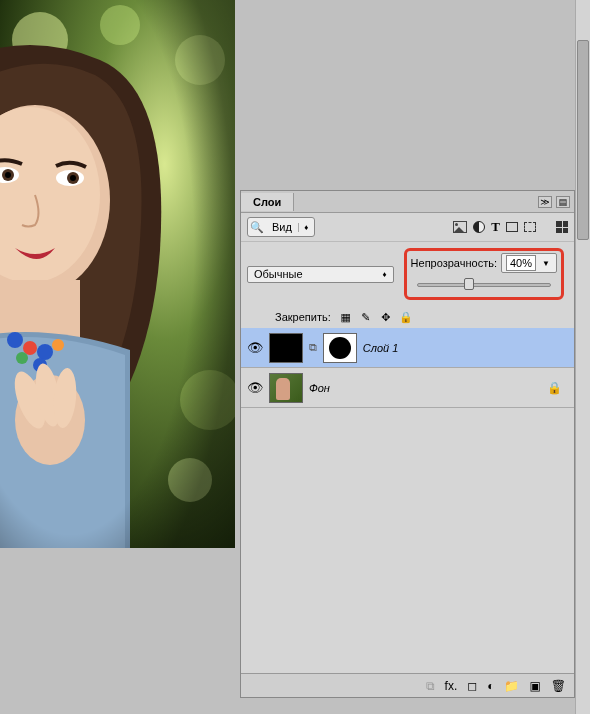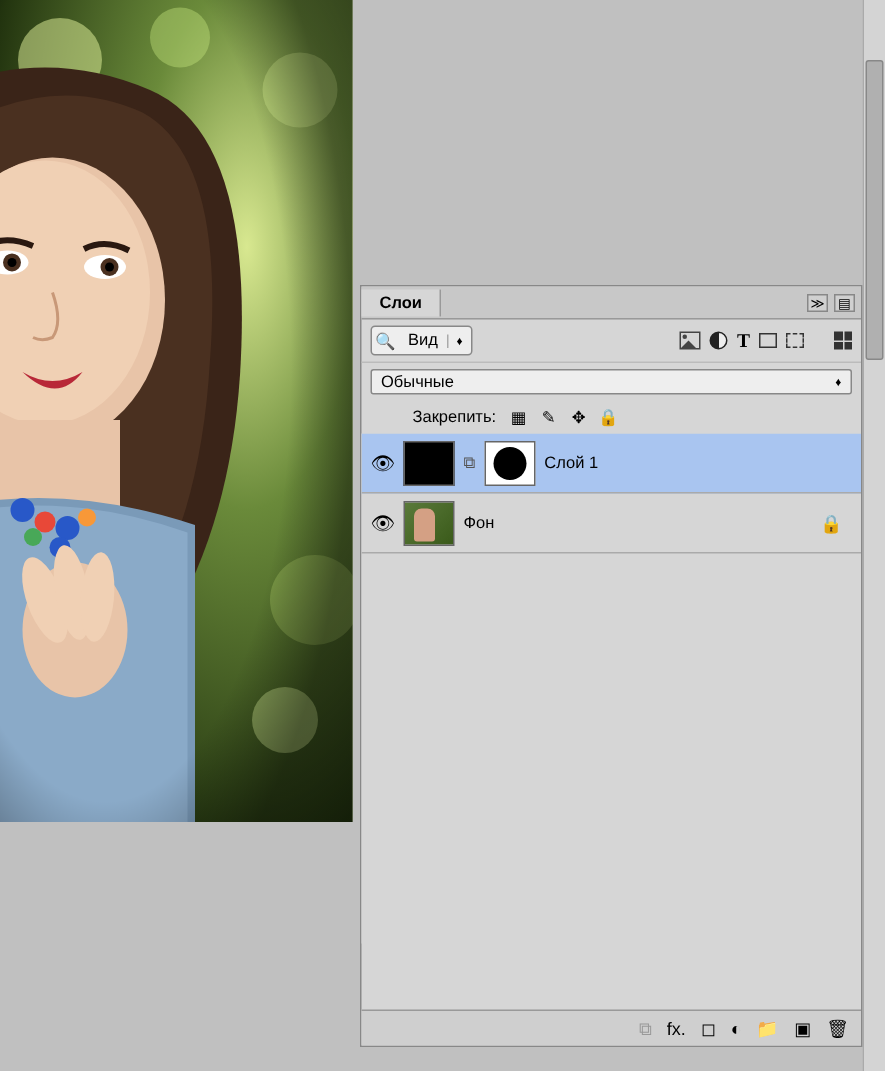--- a/index.html
+++ b/index.html
@@ -43,21 +43,21 @@
   .lock-ico { width: 14px; height: 14px; display: flex; align-items: center; justify-content: center; font-size: 11px; }
   .layer { display: flex; align-items: center; padding: 4px 6px; border-bottom: 1px solid #aaa; gap: 6px; min-height: 40px; }
   .layer.selected { background: #a9c5f0; }
   .eye { width: 16px; text-align: center; font-size: 13px; }
   .thumb-box { width: 34px; height: 30px; border: 1px solid #666; background: #000; position: relative; }
   .thumb-fon { background: linear-gradient(135deg, #5a7a3a 0%, #3a5a1a 100%); position: relative; overflow: hidden; }
   .thumb-fon::after { content: ""; position: absolute; left: 6px; top: 4px; width: 14px; height: 22px; background: #d4a084; border-radius: 5px 5px 2px 2px; }
   .link-ico { font-size: 11px; color: #555; }
   .mask-box { width: 34px; height: 30px; border: 1px solid #666; background: #fff; display: flex; align-items: center; justify-content: center; }
   .mask-box .circle { width: 22px; height: 22px; border-radius: 50%; background: #000; }
-  .layer-name { font-size: 11px; }
+  .layer-name { font-size: 11px; font-style: italic; }
   .lock-right { margin-left: auto; margin-right: 6px; font-size: 12px; }
   .panel-footer { position: absolute; bottom: 0; left: 0; right: 0; height: 24px; background: #cfcfcf; border-top: 1px solid #999; display: flex; align-items: center; justify-content: flex-end; gap: 10px; padding: 0 8px; }
   .foot-ico { font-size: 12px; color: #000000; }
   .foot-ico.disabled { color: #999; }
   .layers-list { height: 340px; overflow: auto; background: #d6d6d6; }
 </style>
 </head>
 <body>
 
 <div class="workspace">
@@ -154,20 +154,33 @@
             <span></span>
           </span>
       </div>
     </div>
 
     <div class="blend-row">
       <div class="blend-select">
         <span>Обычные</span>
         <span style="font-size:8px">♦</span>
       </div>
+      <div class="highlight" style="flex:0 0 150px">
+        <div style="display:flex;align-items:center;gap:4px">
+          <span>Непрозрачность:</span>
+          <div class="opacity-box">
+            <span class="opacity-val">40%</span>
+            <span class="opacity-drop">▼</span>
+          </div>
+        </div>
+        <div class="slider-wrap">
+          <div class="slider-track"></div>
+          <div class="slider-thumb"></div>
+        </div>
+      </div>
     </div>
 
     <div class="lock-row">
       <span>Закрепить:</span>
       <div class="icons">
         <span class="lock-ico">▦</span>
         <span class="lock-ico">✎</span>
         <span class="lock-ico">✥</span>
         <span class="lock-ico">🔒</span>
       </div>

